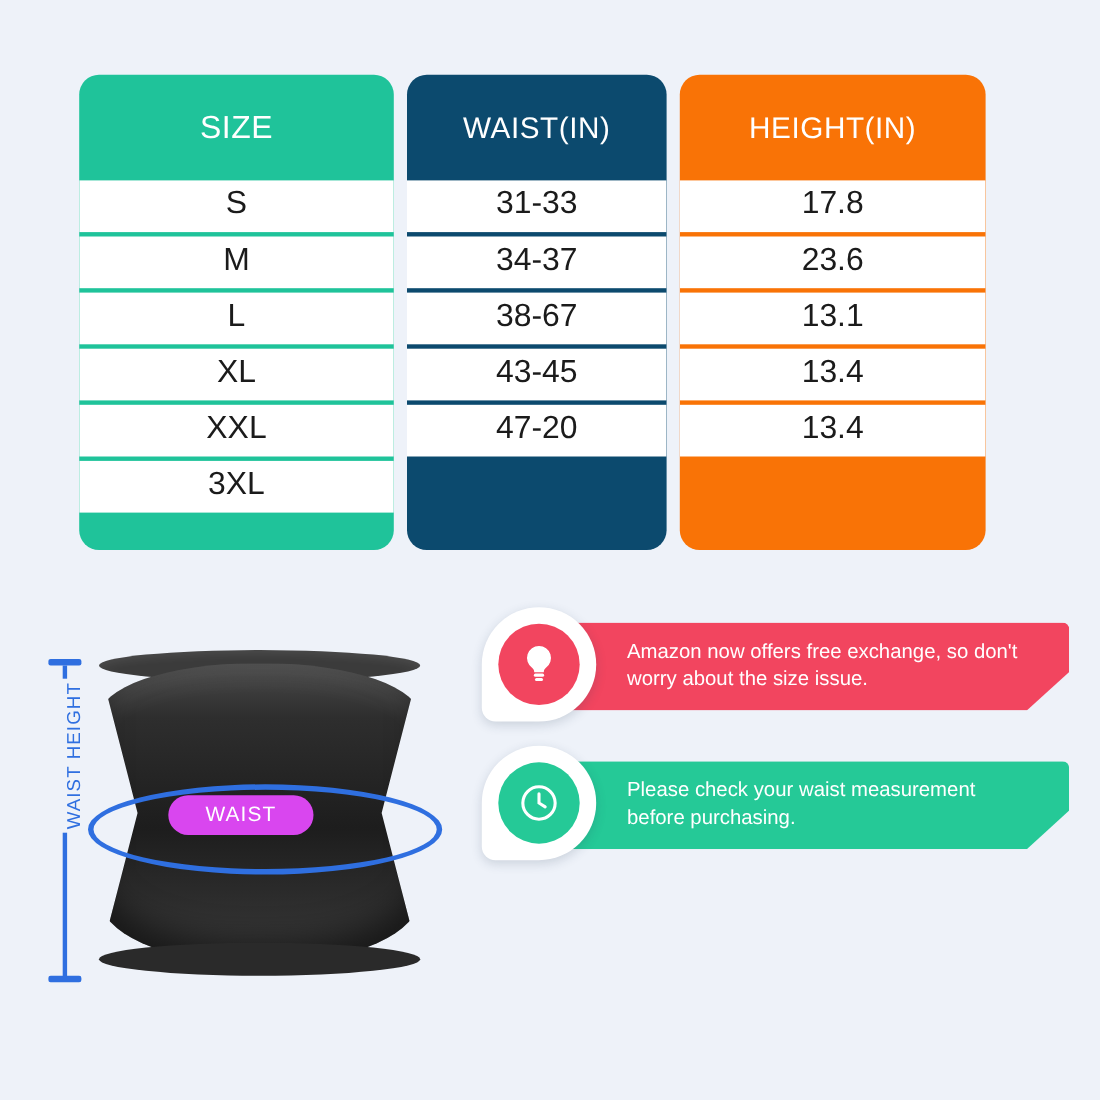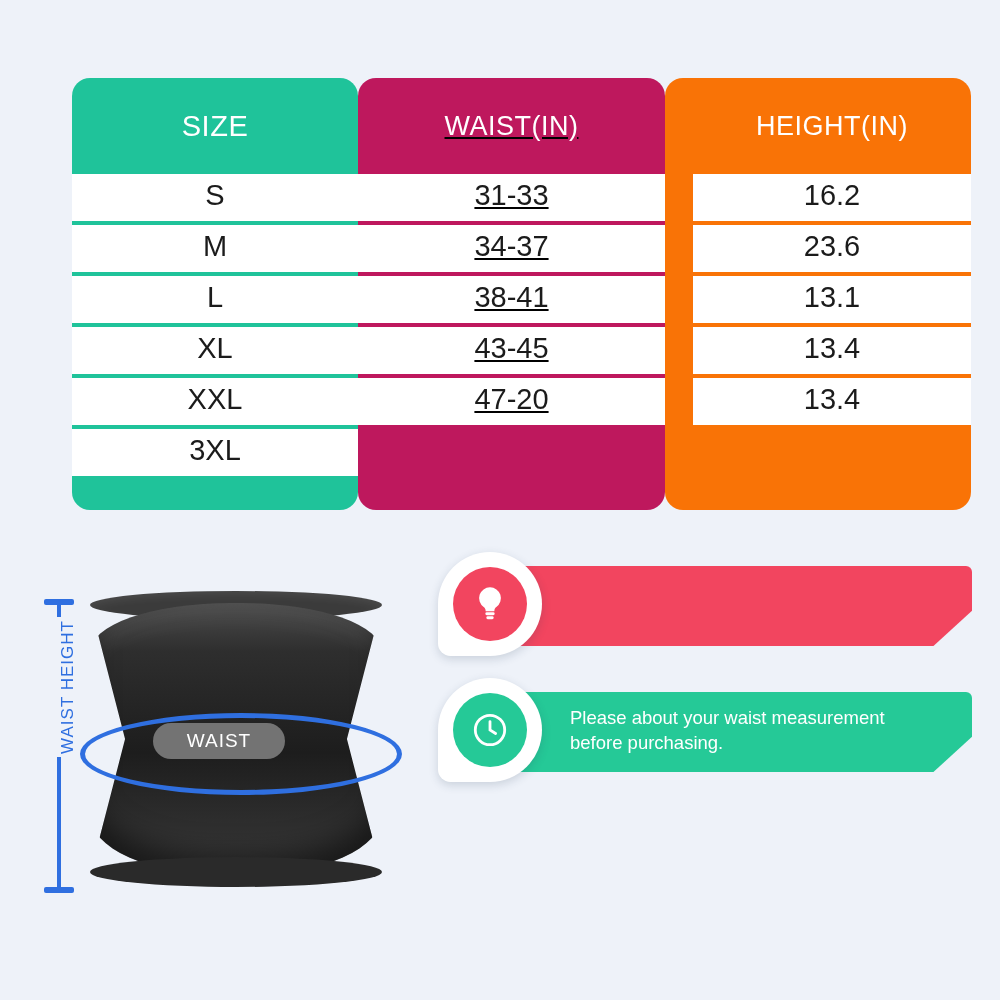--- a/index.html
+++ b/index.html
@@ -12,34 +12,35 @@
     background: #eef2f9;
     font-family: "Liberation Sans", sans-serif;
     overflow: hidden;
     position: relative;
   }
 
   
   .size-table {
     position: absolute;
     left: 72px;
-    top: 78px;
+    top: 68px;
     width: 856px;
     display: flex;
+    gap: 12px;
   }
   .col {
     flex: 0 0 auto;
     border-radius: 18px;
     overflow: hidden;
     position: relative;
     padding-bottom: 34px;
   }
   .col-size   { width: 286px; background: #1fc39a; }
-  .col-waist  { width: 307px; background: #be185d; text-decoration: underline; }
-  .col-height { width: 278px; background: #f97306; padding-left: 28px; }
+  .col-waist  { width: 236px; background: #0c4a6e; }
+  .col-height { width: 278px; background: #f97306; }
 
   .col-head {
     height: 96px;
     display: flex;
     align-items: center;
     justify-content: center;
     color: #ffffff;
     font-size: 29px;
     letter-spacing: 0.5px;
   }
@@ -104,21 +105,21 @@
     height: 72px;
     border: 5px solid #2f6fe0;
     border-radius: 50%;
   }
   .waist-pill {
     position: absolute;
     left: 125px;
     top: 158px;
     width: 132px;
     height: 36px;
-    background: #737373;
+    background: #d946ef;
     border-radius: 18px;
     color: #fff;
     font-size: 19px;
     display: flex;
     align-items: center;
     justify-content: center;
     letter-spacing: 1px;
   }
   .height-axis {
     position: absolute;
@@ -232,28 +233,28 @@
     <div class="cell">L</div>
     <div class="cell">XL</div>
     <div class="cell">XXL</div>
     <div class="cell">3XL</div>
   </div>
 
   <div class="col col-waist">
     <div class="col-head small">WAIST(IN)</div>
     <div class="cell">31-33</div>
     <div class="cell">34-37</div>
-    <div class="cell">38-41</div>
+    <div class="cell">38-67</div>
     <div class="cell">43-45</div>
     <div class="cell">47-20</div>
   </div>
 
   <div class="col col-height">
     <div class="col-head small">HEIGHT(IN)</div>
-    <div class="cell">16.2</div>
+    <div class="cell">17.8</div>
     <div class="cell">23.6</div>
     <div class="cell">13.1</div>
     <div class="cell">13.4</div>
     <div class="cell">13.4</div>
   </div>
 
 </div>
 
 <div class="diagram">
   <div class="height-axis">
@@ -268,34 +269,35 @@
   <div class="band-bottom"></div>
 
   <div class="waist-ellipse"></div>
   <div class="waist-pill">WAIST</div>
 </div>
 
 <div class="notes">
 
   <div class="note">
     <div class="ribbon ribbon-1"></div>
+    <div class="note-text">Amazon now offers free exchange, so don't worry about the size issue.</div>
     <div class="badge badge-1">
       <div class="badge-inner">
         <svg width="40" height="40" viewBox="0 0 24 24" fill="#ffffff" aria-hidden="true">
           <path d="M12 2a6.5 6.5 0 0 0-3.8 11.8c.6.45 1 1.05 1.1 1.7l.1.8h5.2l.1-.8c.1-.65.5-1.25 1.1-1.7A6.5 6.5 0 0 0 12 2z"></path>
           <rect x="9.2" y="17" width="5.6" height="1.7" rx=".85"></rect>
           <rect x="9.8" y="19.4" width="4.4" height="1.7" rx=".85"></rect>
         </svg>
       </div>
     </div>
   </div>
 
   <div class="note">
     <div class="ribbon ribbon-2"></div>
-    <div class="note-text">Please about your waist measurement before purchasing.</div>
+    <div class="note-text">Please check your waist measurement before purchasing.</div>
     <div class="badge badge-2">
       <div class="badge-inner">
         <svg width="42" height="42" viewBox="0 0 24 24" fill="none" stroke="#ffffff" stroke-width="1.6" aria-hidden="true">
           <circle cx="12" cy="12" r="8.4"></circle>
           <path d="M12 7.2V12l3.2 2" stroke-linecap="round"></path>
         </svg>
       </div>
     </div>
   </div>
 

